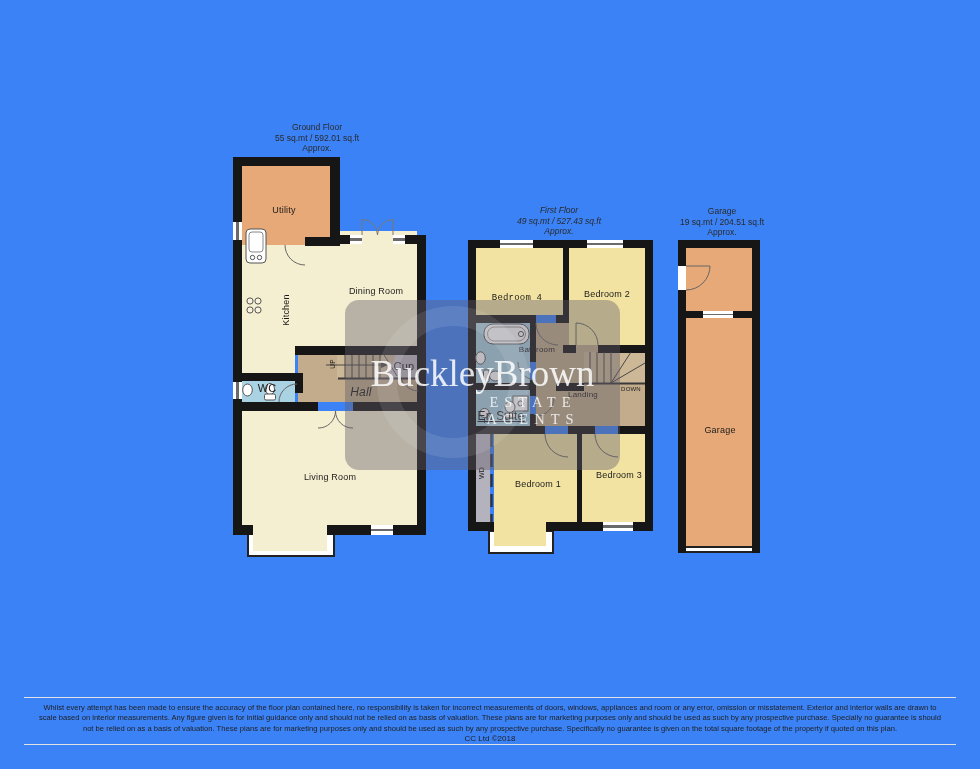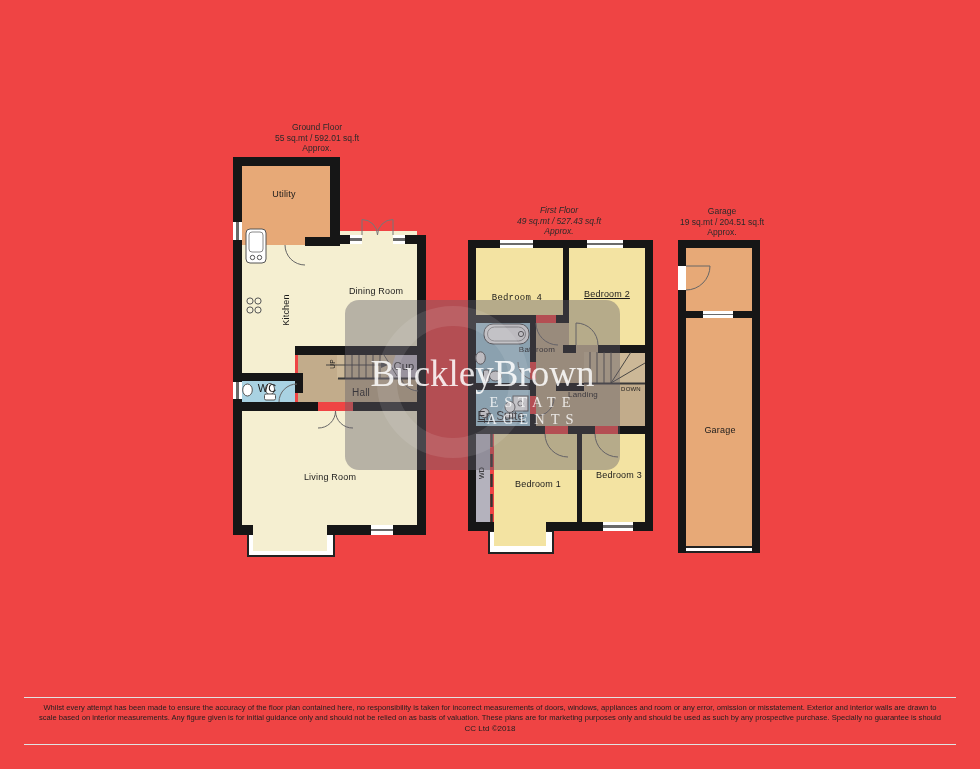--- a/index.html
+++ b/index.html
@@ -1,16 +1,16 @@
 <!DOCTYPE html>
 <html><head>
 <meta charset="utf-8">
 <style>
   html,body{margin:0;padding:0;background:#fff;}
-  .canvas{position:relative;width:980px;height:769px;background:#ef4444;overflow:hidden;
+  .canvas{position:relative;width:980px;height:769px;background:#3b82f6;overflow:hidden;
           font-family:"Liberation Sans",sans-serif;}
   .abs{position:absolute;}
   .room{position:absolute;}
   .w{position:absolute;background:#161616;}
   .winH{position:absolute;background:linear-gradient(180deg,#fff 0 36%,#6a6a6a 36% 62%,#fff 62% 100%);}
   .winV{position:absolute;background:linear-gradient(90deg,#fff 0 36%,#6a6a6a 36% 62%,#fff 62% 100%);}
   .bay{position:absolute;background:#fff;border:2px solid #222;}
   .lbl{position:absolute;transform:translate(-50%,-50%);white-space:nowrap;color:#1b1b1b;
        font-size:9px;letter-spacing:0.2px;}
   .lbl.small{font-size:11px;}
@@ -219,48 +219,49 @@
         <ellipse cx="510" cy="407" rx="5" ry="5.5"></ellipse>
         <rect x="504.5" y="413" width="11" height="5" rx="1.5"></rect>
       </g>
     </g>
 
     <g stroke="#666" fill="none" stroke-width="1">
       <path d="M686 266 H710 A24 24 0 0 1 686 290"></path>
     </g>
   </svg>
 
-  <div class="lbl" style="left:284px;top:194px;">Utility</div>
+  <div class="lbl" style="left:284px;top:210px;">Utility</div>
   <div class="lbl rot" style="left:286px;top:310px;">Kitchen</div>
   <div class="lbl" style="left:376px;top:291px;">Dining Room</div>
   <div class="lbl small" style="left:267px;top:388px;">WC</div>
   <div class="lbl small" style="left:404px;top:366px;">Cup</div>
   <div class="lbl rot tiny" style="left:332px;top:364px;">UP</div>
-  <div class="lbl small" style="left:361px;top:392px;font-size:10px;">Hall</div>
+  <div class="lbl small" style="left:361px;top:392px;font-size:12px;font-style:italic;">Hall</div>
   <div class="lbl" style="left:330px;top:477px;">Living Room</div>
 
   <div class="lbl" style="left:517px;top:298px;font-family:Liberation Mono, monospace;">Bedroom 4</div>
-  <div class="lbl" style="left:607px;top:294px;text-decoration:underline;">Bedroom 2</div>
+  <div class="lbl" style="left:607px;top:294px;">Bedroom 2</div>
   <div class="lbl small" style="left:501px;top:349px;font-size:8px;margin-left:36px;">Bathroom</div>
   <div class="lbl small" style="left:501px;top:416px;font-size:12px;text-decoration:underline;">En Suite</div>
   <div class="lbl small" style="left:583px;top:394px;font-size:8px;">Landing</div>
   <div class="lbl tiny" style="left:631px;top:389px;font-size:6px;">DOWN</div>
   <div class="lbl rot tiny" style="left:481px;top:473px;font-size:7px;">WD</div>
   <div class="lbl" style="left:538px;top:484px;">Bedroom 1</div>
   <div class="lbl" style="left:619px;top:475px;">Bedroom 3</div>
 
   <div class="lbl" style="left:720px;top:430px;">Garage</div>
 
   <div class="wm">
     <div class="wm-ring"></div>
     <div class="wm-brand">BuckleyBrown</div>
     <div class="wm-tag">ESTATE AGENTS</div>
   </div>
 
   <div class="rule" style="top:697px;"></div>
   <div class="disc">
     <div>Whilst every attempt has been made to ensure the accuracy of the floor plan contained here, no responsibility is taken for incorrect measurements of doors, windows, appliances and room or any error, omission or misstatement. Exterior and interior walls are drawn to</div>
     <div>scale based on interior measurements. Any figure given is for initial guidance only and should not be relied on as basis of valuation. These plans are for marketing purposes only and should be used as such by any prospective purchase. Specially no guarantee is should</div>
+    <div>not be relied on as a basis of valuation. These plans are for marketing purposes only and should be used as such by any prospective purchase. Specifically no guarantee is given on the total square footage of the property if quoted on this plan.</div>
     <div class="cc">CC Ltd ©2018</div>
   </div>
   <div class="rule" style="top:744px;"></div>
 
 </div>
 
 </body></html>

